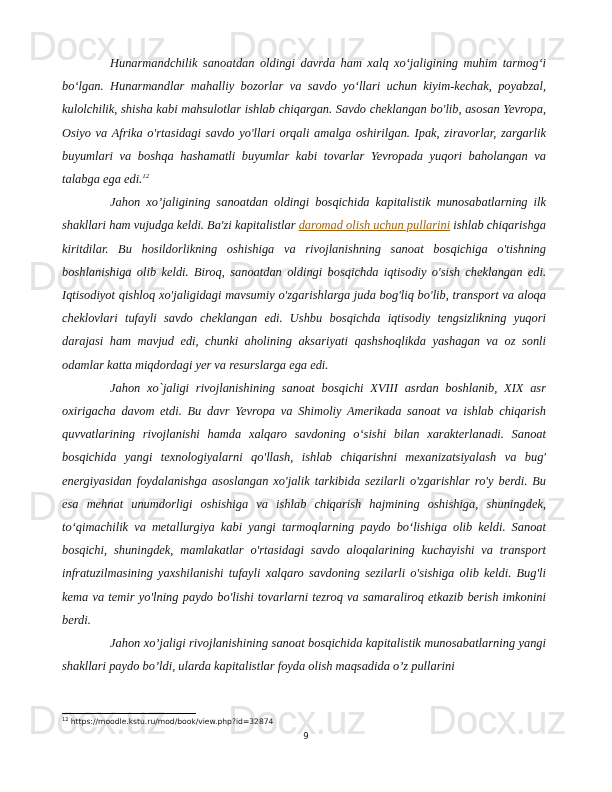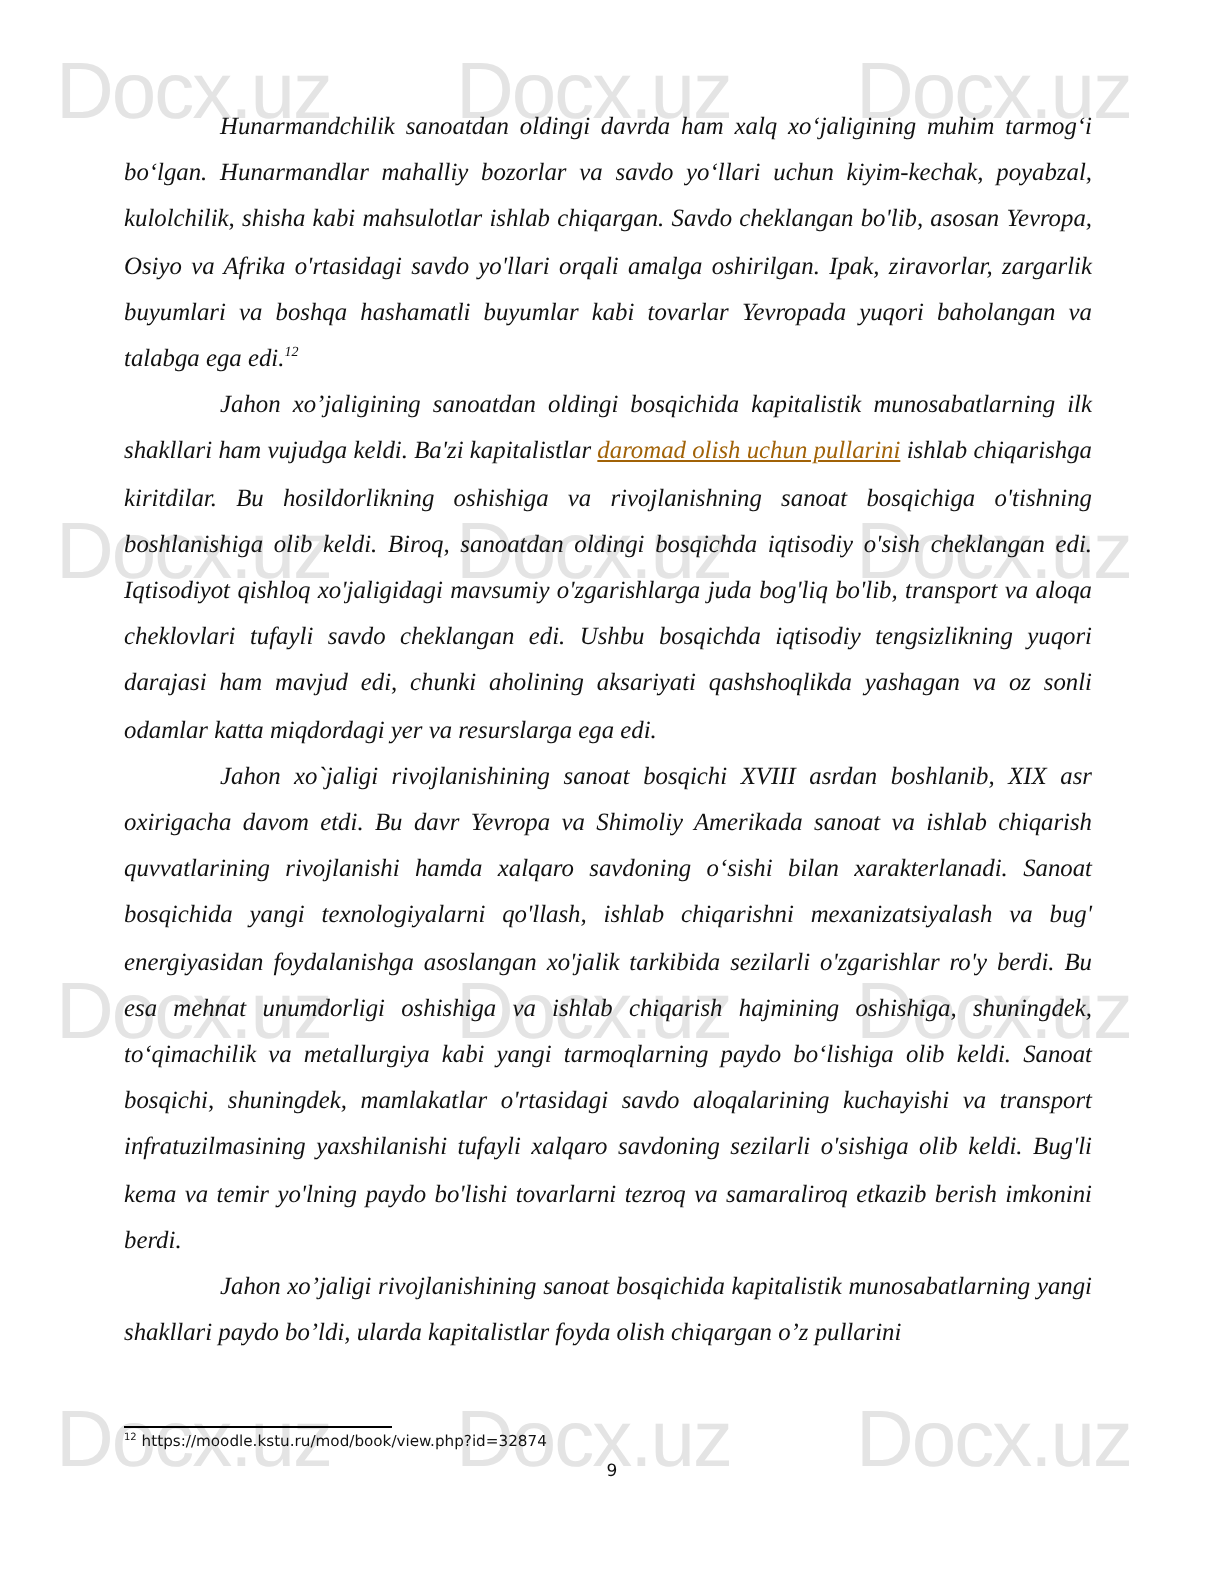--- a/index.html
+++ b/index.html
@@ -39,20 +39,20 @@
   <div class="watermark-row" style="top:700px;">
     <span class="wm" style="left:28px;">Docx.uz</span>
     <span class="wm" style="left:228px;">Docx.uz</span>
     <span class="wm" style="left:428px;">Docx.uz</span>
   </div>
 
   <div class="body-text">
     <p class="para"><span>Hunarmandchilik sanoatdan oldingi davrda ham xalq xo‘jaligining muhim tarmog‘i bo‘lgan. Hunarmandlar mahalliy bozorlar va savdo yo‘llari uchun kiyim-kechak, poyabzal, kulolchilik, shisha kabi mahsulotlar ishlab chiqargan. Savdo cheklangan bo'lib, asosan  Yevropa, Osiyo va Afrika o'rtasidagi savdo yo'llari orqali amalga oshirilgan. Ipak, ziravorlar, zargarlik buyumlari va boshqa hashamatli buyumlar kabi tovarlar Yevropada yuqori baholangan va talabga ega edi.</span><sup class="fnref">12</sup></p>
     <p class="para"><span>Jahon xo’jaligining sanoatdan oldingi bosqichida kapitalistik munosabatlarning ilk shakllari ham vujudga keldi. Ba'zi kapitalistlar </span><a class="link">daromad olish uchun pullarini</a><span> ishlab chiqarishga kiritdilar. Bu hosildorlikning oshishiga va rivojlanishning sanoat bosqichiga o'tishning boshlanishiga olib keldi. Biroq, sanoatdan oldingi bosqichda iqtisodiy o'sish cheklangan edi. Iqtisodiyot qishloq xo'jaligidagi mavsumiy o'zgarishlarga juda bog'liq bo'lib, transport va aloqa cheklovlari tufayli savdo cheklangan edi. Ushbu bosqichda iqtisodiy tengsizlikning yuqori darajasi ham mavjud edi, chunki aholining aksariyati qashshoqlikda yashagan va oz sonli odamlar katta miqdordagi yer va resurslarga ega edi.</span></p>
     <p class="para"><span>Jahon xo`jaligi rivojlanishining sanoat bosqichi XVIII asrdan boshlanib, XIX asr oxirigacha davom etdi. Bu davr Yevropa va Shimoliy Amerikada sanoat va ishlab chiqarish quvvatlarining rivojlanishi hamda xalqaro savdoning o‘sishi bilan xarakterlanadi. Sanoat bosqichida yangi texnologiyalarni qo'llash, ishlab chiqarishni mexanizatsiyalash va bug' energiyasidan foydalanishga asoslangan xo'jalik tarkibida sezilarli o'zgarishlar ro'y berdi. Bu esa mehnat unumdorligi oshishiga va ishlab chiqarish hajmining oshishiga, shuningdek, to‘qimachilik va metallurgiya kabi yangi tarmoqlarning paydo bo‘lishiga olib keldi. Sanoat bosqichi, shuningdek, mamlakatlar o'rtasidagi savdo aloqalarining kuchayishi va transport infratuzilmasining yaxshilanishi tufayli xalqaro savdoning sezilarli o'sishiga olib keldi. Bug'li kema va temir yo'lning paydo bo'lishi tovarlarni tezroq va samaraliroq etkazib berish imkonini berdi.</span></p>
-    <p class="para"><span>Jahon xo’jaligi rivojlanishining sanoat bosqichida kapitalistik munosabatlarning yangi shakllari paydo bo’ldi, ularda kapitalistlar foyda olish chiqargan o’z pullarini</span></p>
+    <p class="para"><span>Jahon xo’jaligi rivojlanishining sanoat bosqichida kapitalistik munosabatlarning yangi shakllari paydo bo’ldi, ularda kapitalistlar foyda olish maqsadida o’z pullarini</span></p>
   </div>
 
   <div class="footnote-rule"></div>
   <div class="footnote"><sup>12</sup> <span>https://moodle.kstu.ru/mod/book/view.php?id=32874</span></div>
 
   <div class="page-number">9</div>
 </div>
 
 </body></html>

